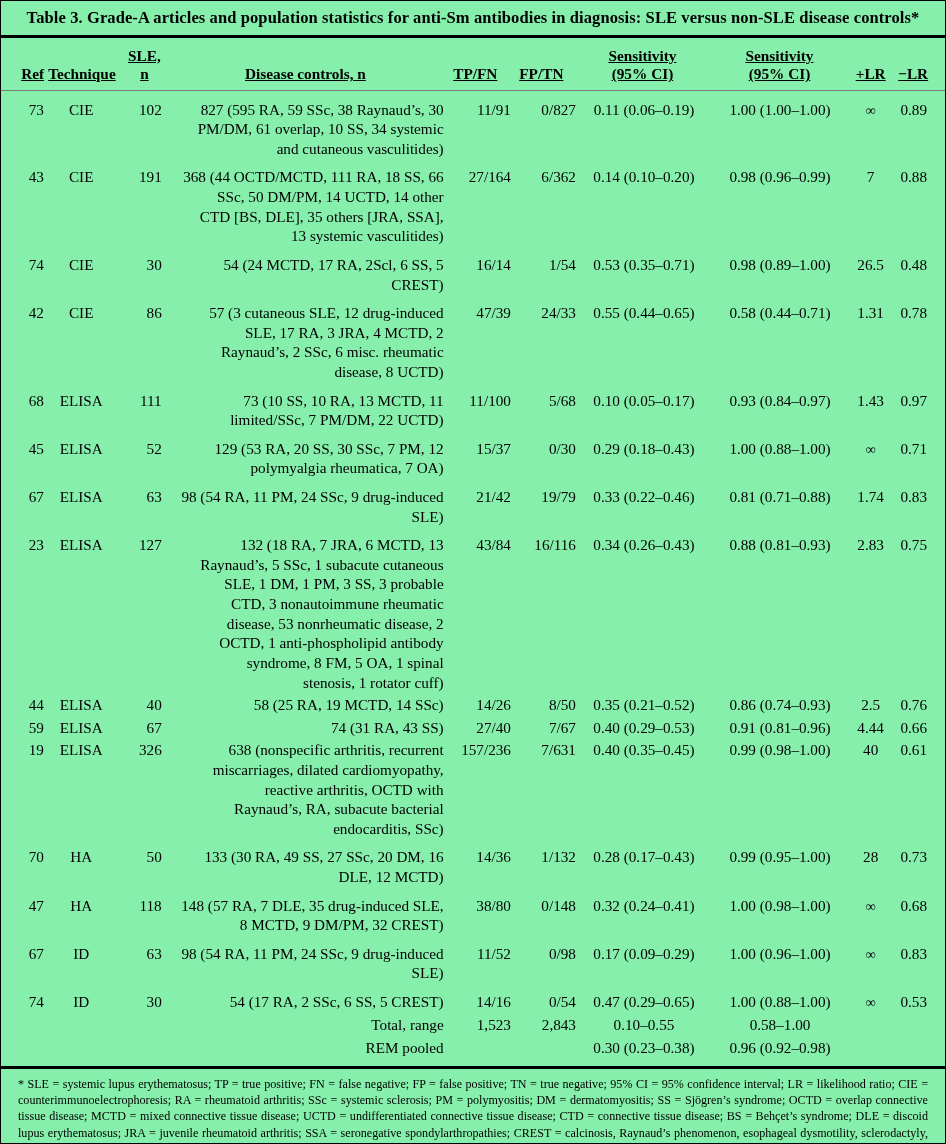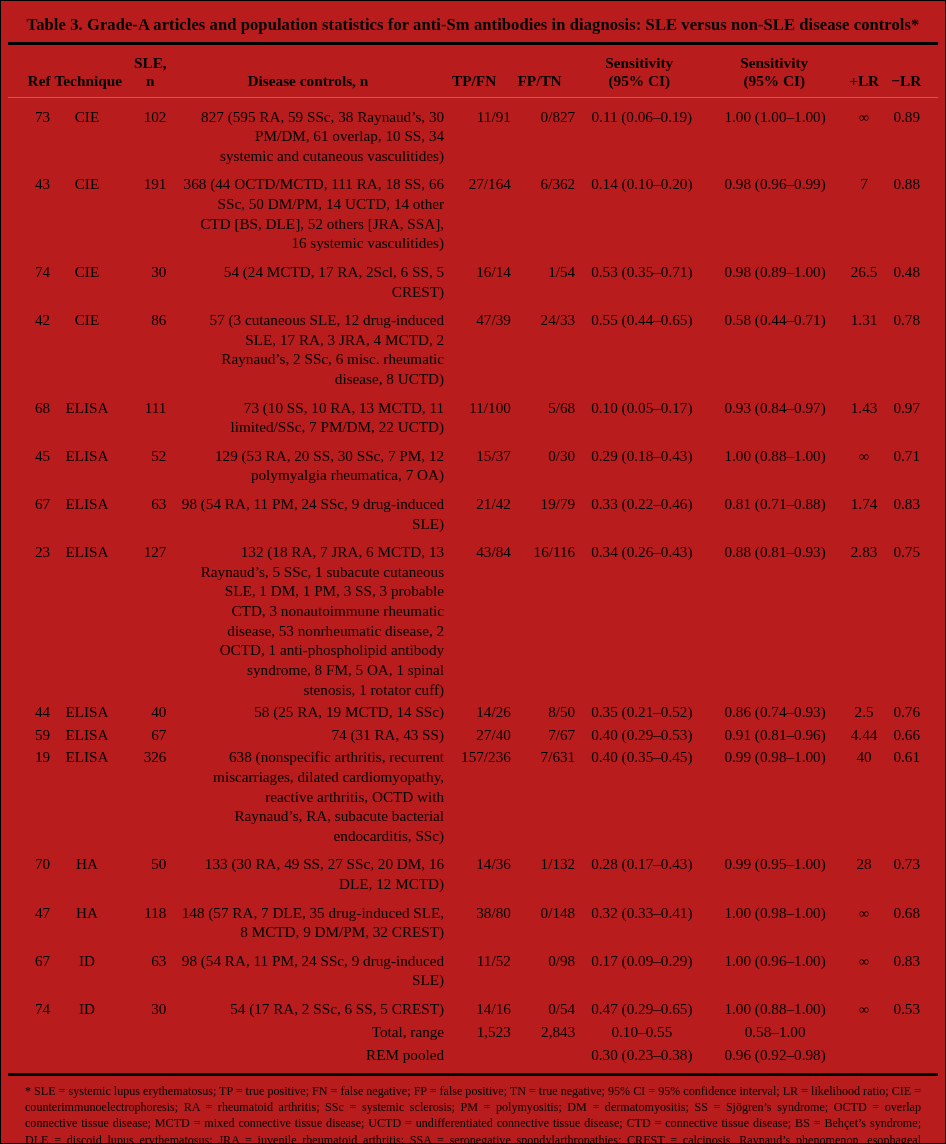--- a/index.html
+++ b/index.html
@@ -13,22 +13,22 @@
     font-family: "Liberation Serif", "DejaVu Serif", serif;
     color: #000000;
     overflow: hidden;
   }
 
   .table-frame {
     position: relative;
     width: 946px;
     height: 1144px;
     border: 1.5px solid #000;
-    background: #b91c1c;
-    padding: 7px;
+    background: #86efac;
+    padding: 0;
   }
 
   
   .title-bar {
     text-align: center;
     font-weight: bold;
     font-size: 16.5px;
     letter-spacing: 0.1px;
     padding: 8px 18px 7px 18px;
     line-height: 1.15;
@@ -50,20 +50,21 @@
     border-collapse: collapse;
     font-size: 15.2px;
     line-height: 1.29;
   }
   table.main th {
     font-weight: bold;
     font-size: 15.3px;
     vertical-align: bottom;
     padding: 0 0 6px 0;
     line-height: 1.2;
+    text-decoration: underline;
   }
   table.main td {
     vertical-align: top;
     padding: 0;
     white-space: pre-line;
   }
 
   .head-wrap { padding-top: 9px; }
 
   
@@ -157,21 +158,21 @@
             <td class="c-fptn">0/827</td>
             <td class="c-sens">0.11 (0.06–0.19)</td>
             <td class="c-spec">1.00 (1.00–1.00)</td>
             <td class="c-plr"><span class="infinity">∞</span></td>
             <td class="c-mlr">0.89</td>
           </tr>
           <tr class="data-row">
             <td class="c-ref">43</td>
             <td class="c-tech">CIE</td>
             <td class="c-sle">191</td>
-            <td class="c-dc dc-cell"><span class="hang">368 (44 OCTD/MCTD, 111 RA, 18 SS, 66 SSc, 50 DM/PM, 14 UCTD, 14 other CTD [BS, DLE], 52 others [JRA, SSA], 16 systemic vasculitides)</span></td>
+            <td class="c-dc dc-cell"><span class="hang">368 (44 OCTD/MCTD, 111 RA, 18 SS, 66 SSc, 50 DM/PM, 14 UCTD, 14 other CTD [BS, DLE], 35 others [JRA, SSA], 13 systemic vasculitides)</span></td>
             <td class="c-tpfn">27/164</td>
             <td class="c-fptn">6/362</td>
             <td class="c-sens">0.14 (0.10–0.20)</td>
             <td class="c-spec">0.98 (0.96–0.99)</td>
             <td class="c-plr">7</td>
             <td class="c-mlr">0.88</td>
           </tr>
           <tr class="data-row">
             <td class="c-ref">74</td>
             <td class="c-tech">CIE</td>
@@ -292,21 +293,21 @@
             <td class="c-plr">28</td>
             <td class="c-mlr">0.73</td>
           </tr>
           <tr class="data-row">
             <td class="c-ref">47</td>
             <td class="c-tech">HA</td>
             <td class="c-sle">118</td>
             <td class="c-dc dc-cell"><span class="hang">148 (57 RA, 7 DLE, 35 drug-induced SLE, 8 MCTD, 9 DM/PM, 32 CREST)</span></td>
             <td class="c-tpfn">38/80</td>
             <td class="c-fptn">0/148</td>
-            <td class="c-sens">0.32 (0.33–0.41)</td>
+            <td class="c-sens">0.32 (0.24–0.41)</td>
             <td class="c-spec">1.00 (0.98–1.00)</td>
             <td class="c-plr"><span class="infinity">∞</span></td>
             <td class="c-mlr">0.68</td>
           </tr>
           <tr class="data-row">
             <td class="c-ref">67</td>
             <td class="c-tech">ID</td>
             <td class="c-sle">63</td>
             <td class="c-dc dc-cell"><span class="hang">98 (54 RA, 11 PM, 24 SSc, 9 drug-induced SLE)</span></td>
             <td class="c-tpfn">11/52</td>

